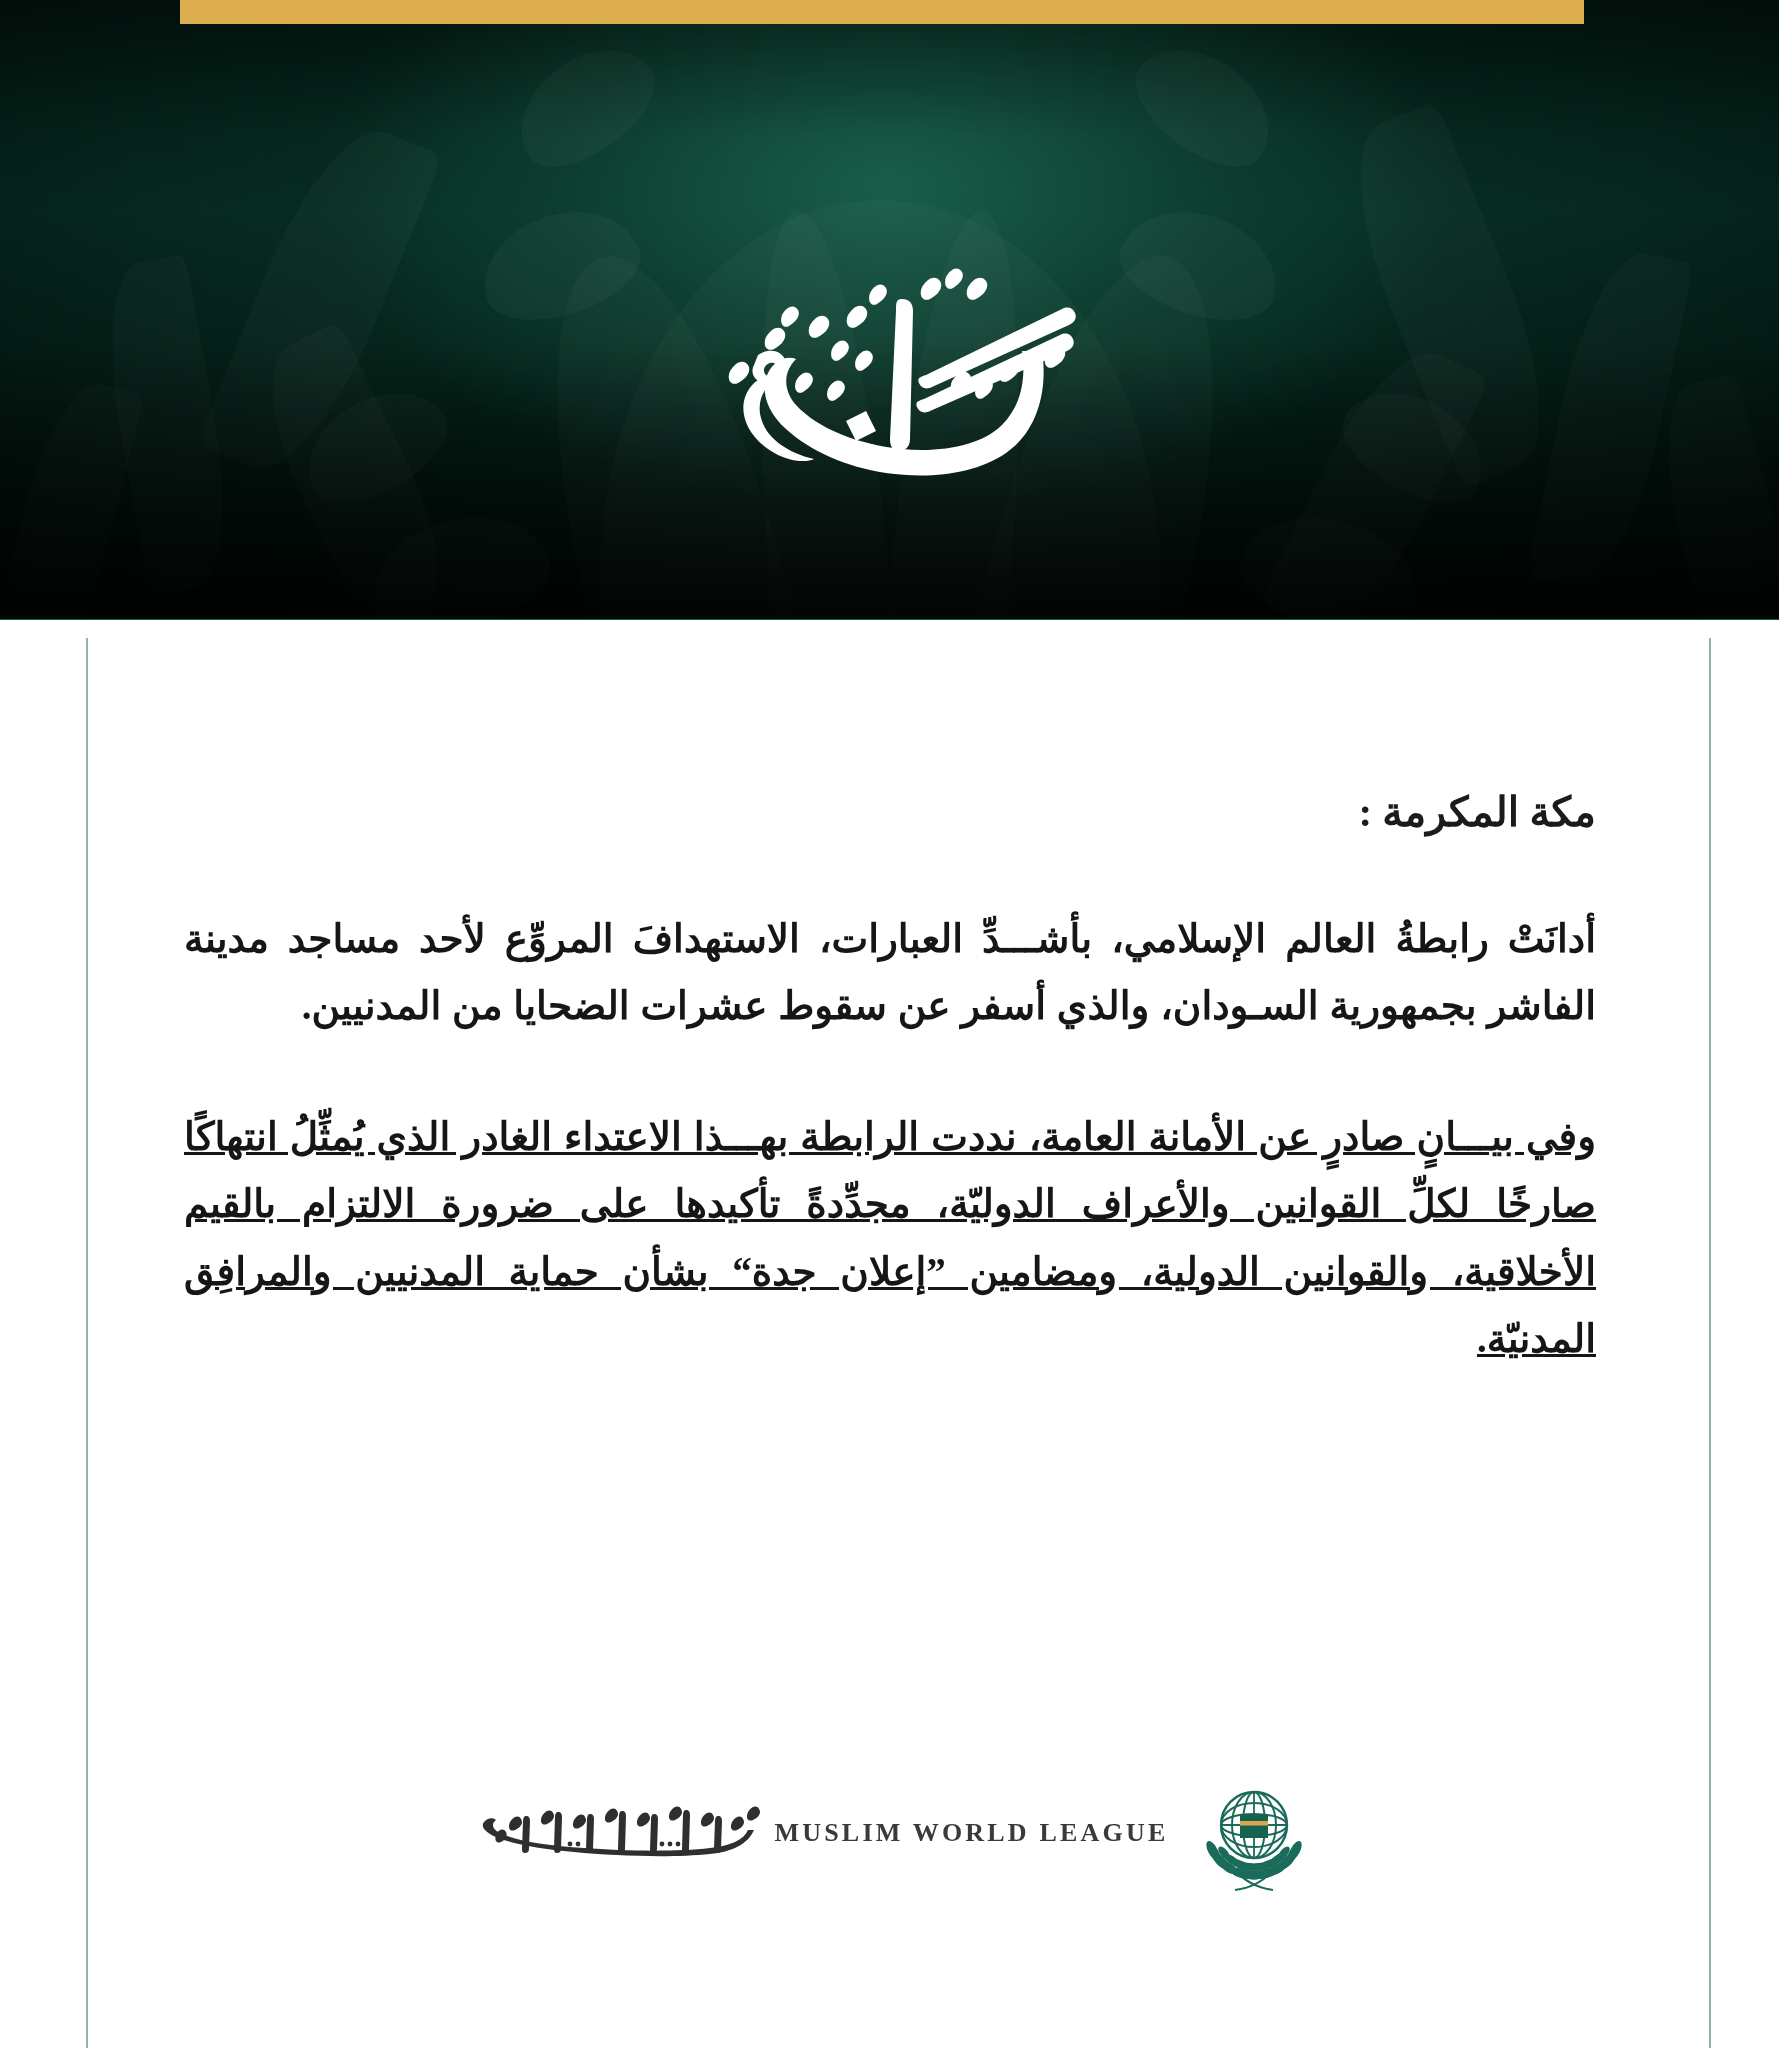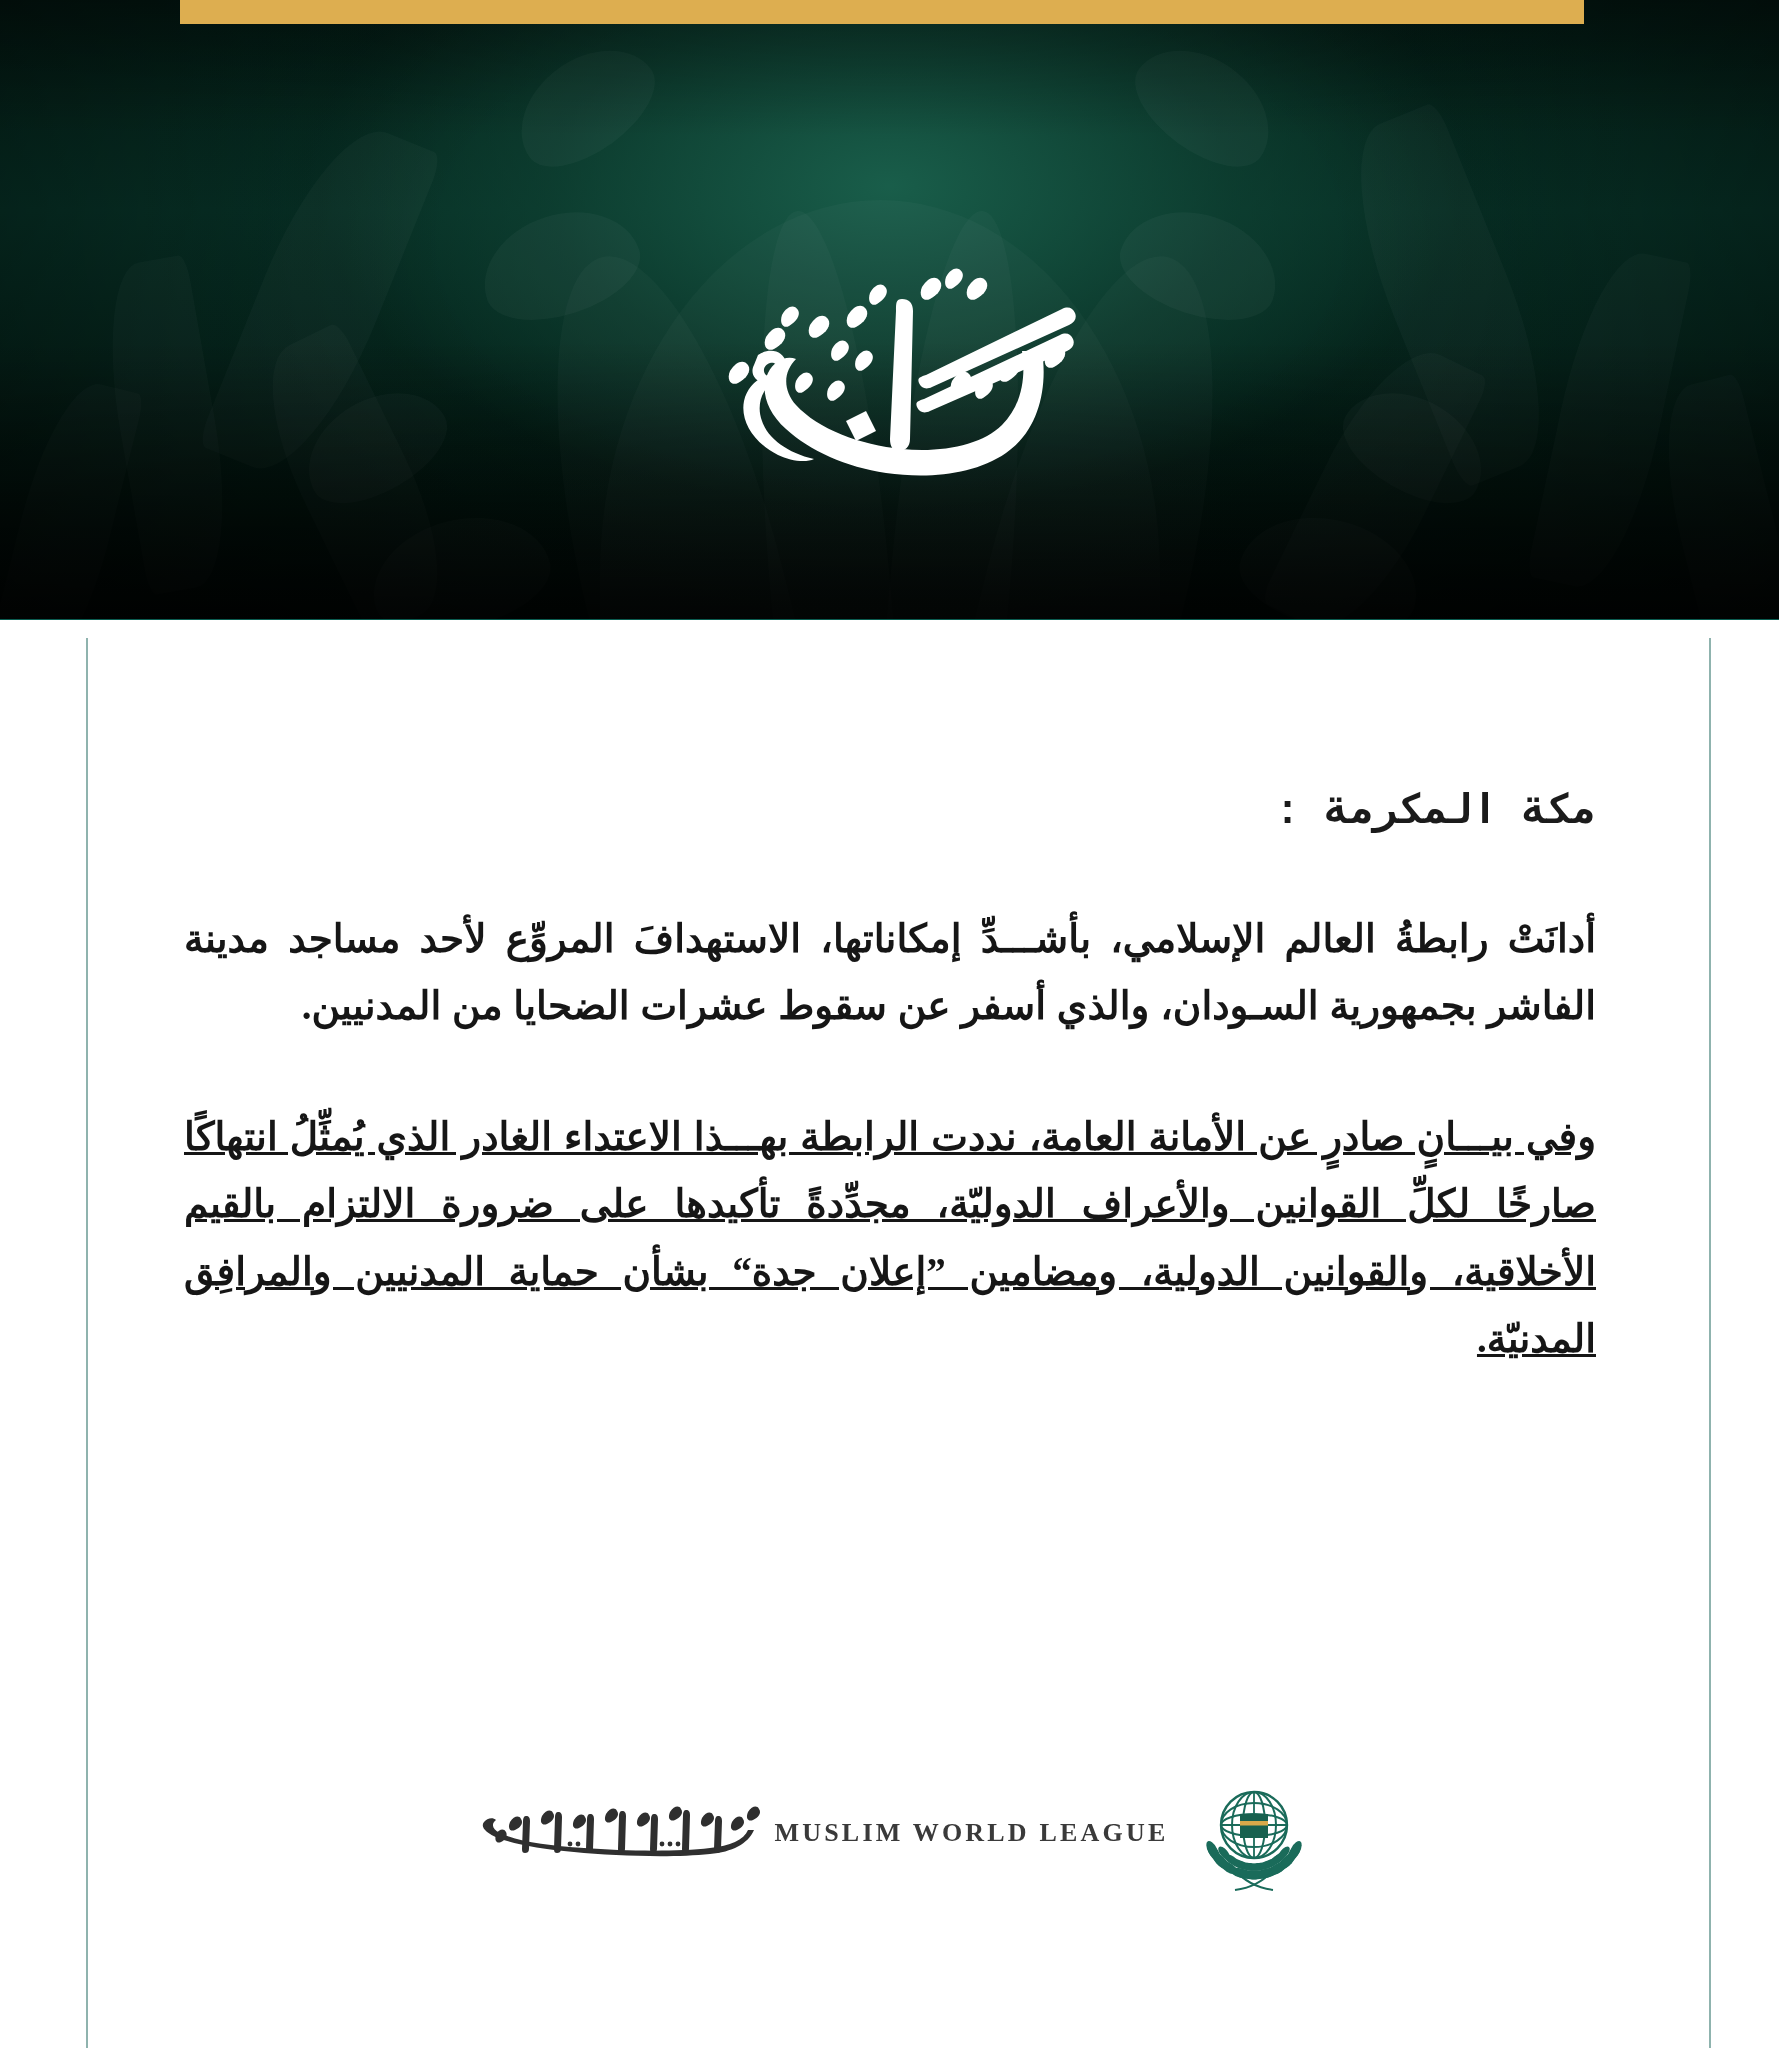--- a/index.html
+++ b/index.html
@@ -93,21 +93,21 @@
   .content {
     position:absolute;
     top:0; left:184px;
     width:1412px;
     padding-top:150px;
     text-align:right;
     direction:rtl;
   }
 
   .dateline {
-    font-family:Liberation Mono, monospace;
+    font-family:Liberation Serif, serif;
     font-size:41px;
     font-weight:700;
     color:#1b1b1b;
     line-height:1.2;
     letter-spacing:0.5px;
     padding-left:46px;
   }
 
   .para {
     font-family:"Liberation Serif", serif;
@@ -245,21 +245,21 @@
 
   <div class="body-area">
 
     <div class="rule left"></div>
     <div class="rule right"></div>
 
     <div class="content">
 
       <div class="dateline">مكة المكرمة :</div>
 
-      <p class="para p1">أدانَتْ رابطةُ العالم الإسلامي، بأشـــدِّ إمكاناتها، الاستهدافَ المروِّع لأحد مساجد مدينة الفاشر بجمهورية السـودان، والذي أسفر عن سقوط عشرات الضحايا من المدنيين.</p>
+      <p class="para p1">أدانَتْ رابطةُ العالم الإسلامي، بأشـــدِّ العبارات، الاستهدافَ المروِّع لأحد مساجد مدينة الفاشر بجمهورية السـودان، والذي أسفر عن سقوط عشرات الضحايا من المدنيين.</p>
 
       <p class="para p2">وفي بيـــانٍ صادرٍ عن الأمانة العامة، نددت الرابطة بهـــذا الاعتداء الغادر الذي يُمثِّلُ انتهاكًا صارخًا لكلِّ القوانين والأعراف الدوليّة، مجدِّدةً تأكيدها على ضرورة الالتزام بالقيم الأخلاقية، والقوانين الدولية، ومضامين ”إعلان جدة“ بشأن حماية المدنيين والمرافِق المدنيّة.</p>
 
     </div>
 
     <div class="logo-row">
 
       <div class="logo-word">
         <svg width="300" height="66" viewBox="0 0 300 66" role="img" aria-label="رابطة العالم الإسلامي">
           <g fill="#2f2f2f">

